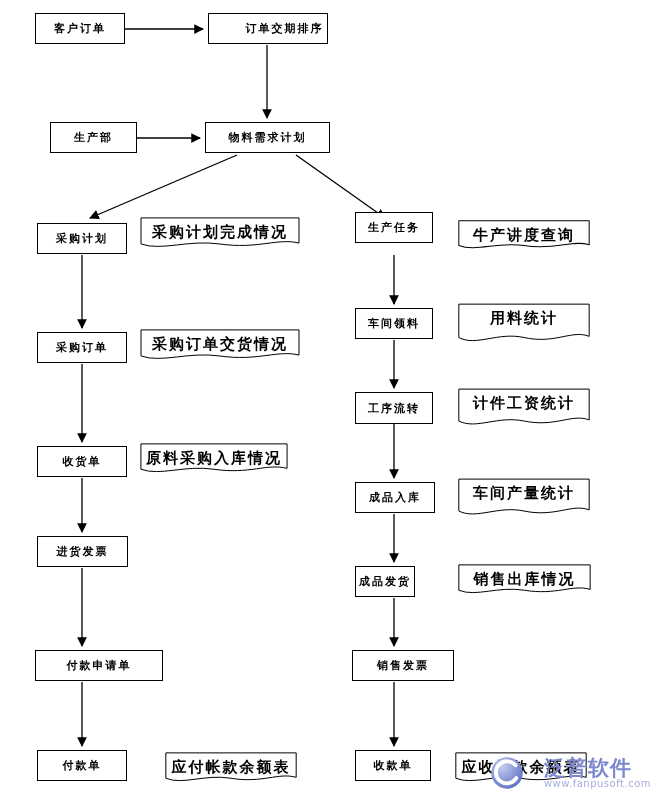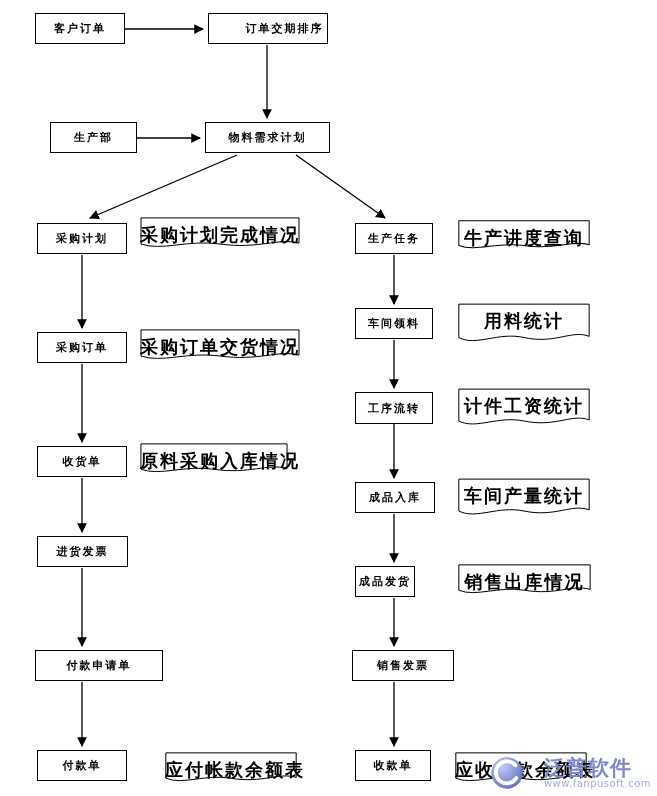--- a/index.html
+++ b/index.html
@@ -23,21 +23,21 @@
   .doc{
     position:absolute;
     box-sizing:border-box;
   }
   .doc-shape{
     position:absolute;left:0;top:0;width:100%;height:100%;
   }
   .doc-label{
     position:absolute;left:0;top:6px;width:100%;
     text-align:center;
-    font-size:18px;color:#000;letter-spacing:2px;white-space:nowrap;
+    font-size:15px;color:#000;letter-spacing:2px;white-space:nowrap;
     font-weight:600;
   }
   #arrows{
     position:absolute;left:0;top:0;width:657px;height:796px;
     pointer-events:none;
   }
   .watermark{
     position:absolute;right:6px;bottom:6px;
     display:flex;align-items:center;gap:20px;
   }
@@ -103,21 +103,21 @@
   <div class="box" style="left:37px;top:536px;width:91px;height:31px;">
     <span>进货发票</span>
   </div>
   <div class="box" style="left:35px;top:650px;width:128px;height:31px;">
     <span>付款申请单</span>
   </div>
   <div class="box" style="left:37px;top:750px;width:90px;height:31px;">
     <span>付款单</span>
   </div>
 
-  <div class="box" style="left:355px;top:223px;width:78px;height:31px;">
+  <div class="box" style="left:355px;top:212px;width:78px;height:31px;">
     <span>生产任务</span>
   </div>
   <div class="box" style="left:355px;top:308px;width:78px;height:31px;">
     <span>车间领料</span>
   </div>
   <div class="box" style="left:355px;top:392px;width:78px;height:32px;">
     <span>工序流转</span>
   </div>
   <div class="box" style="left:355px;top:482px;width:80px;height:31px;">
     <span>成品入库</span>

